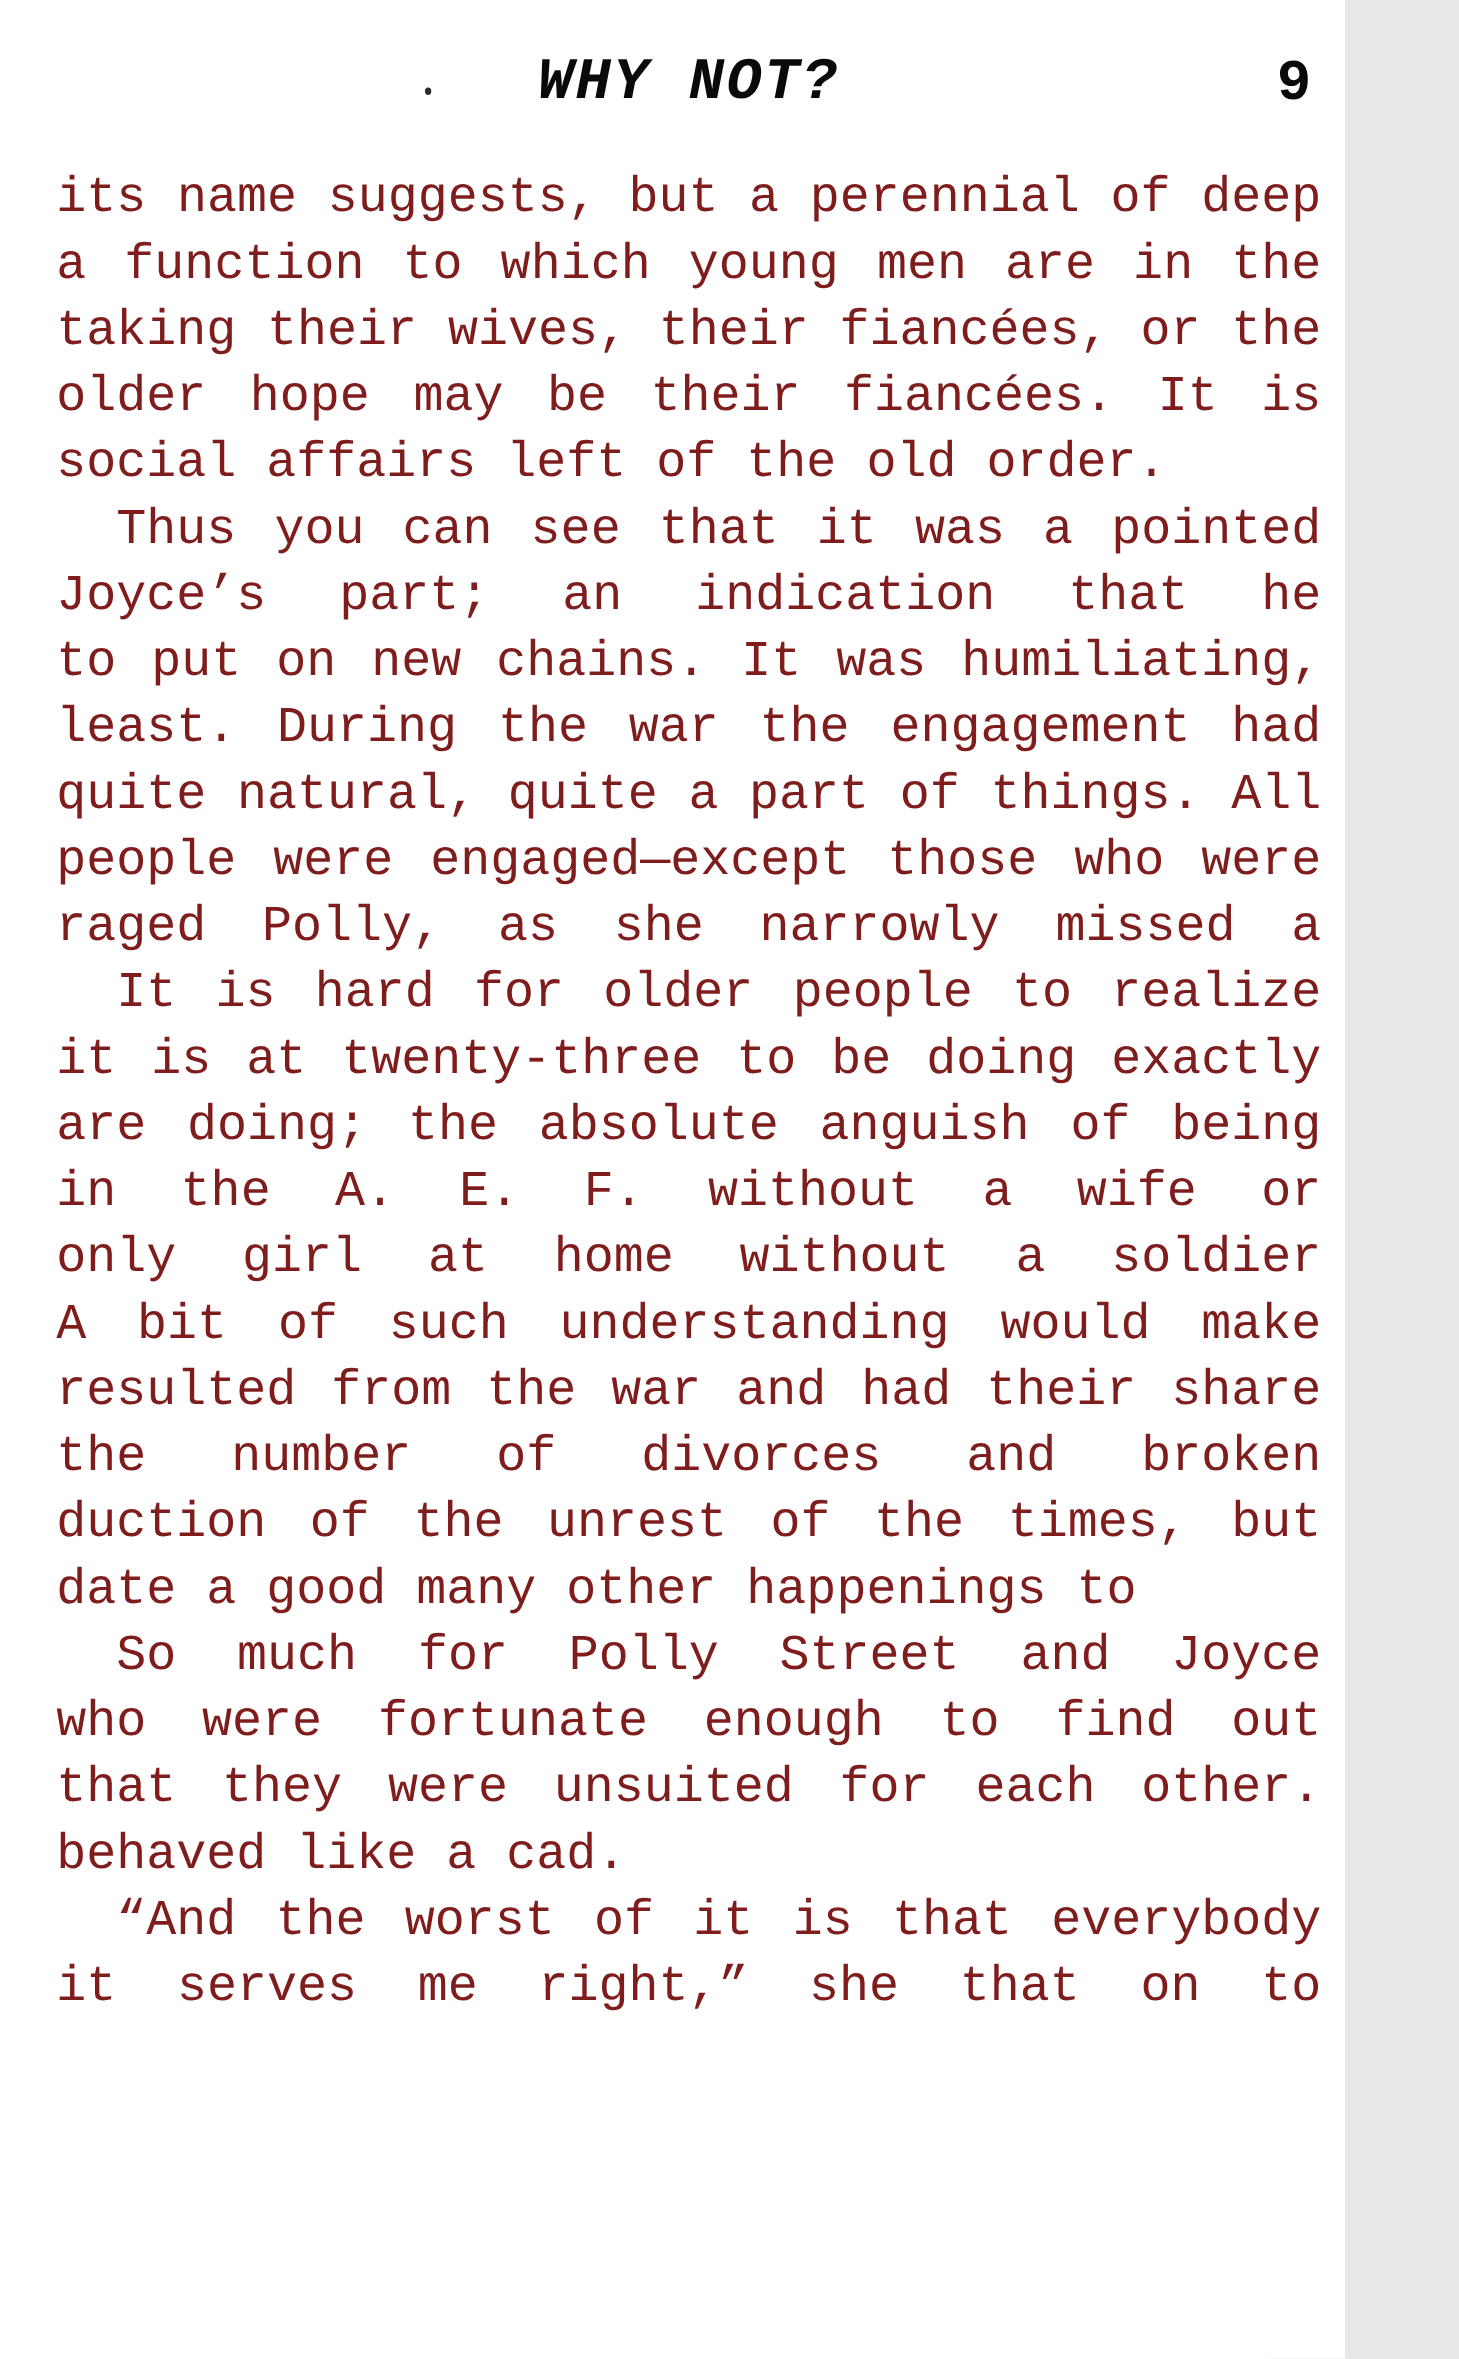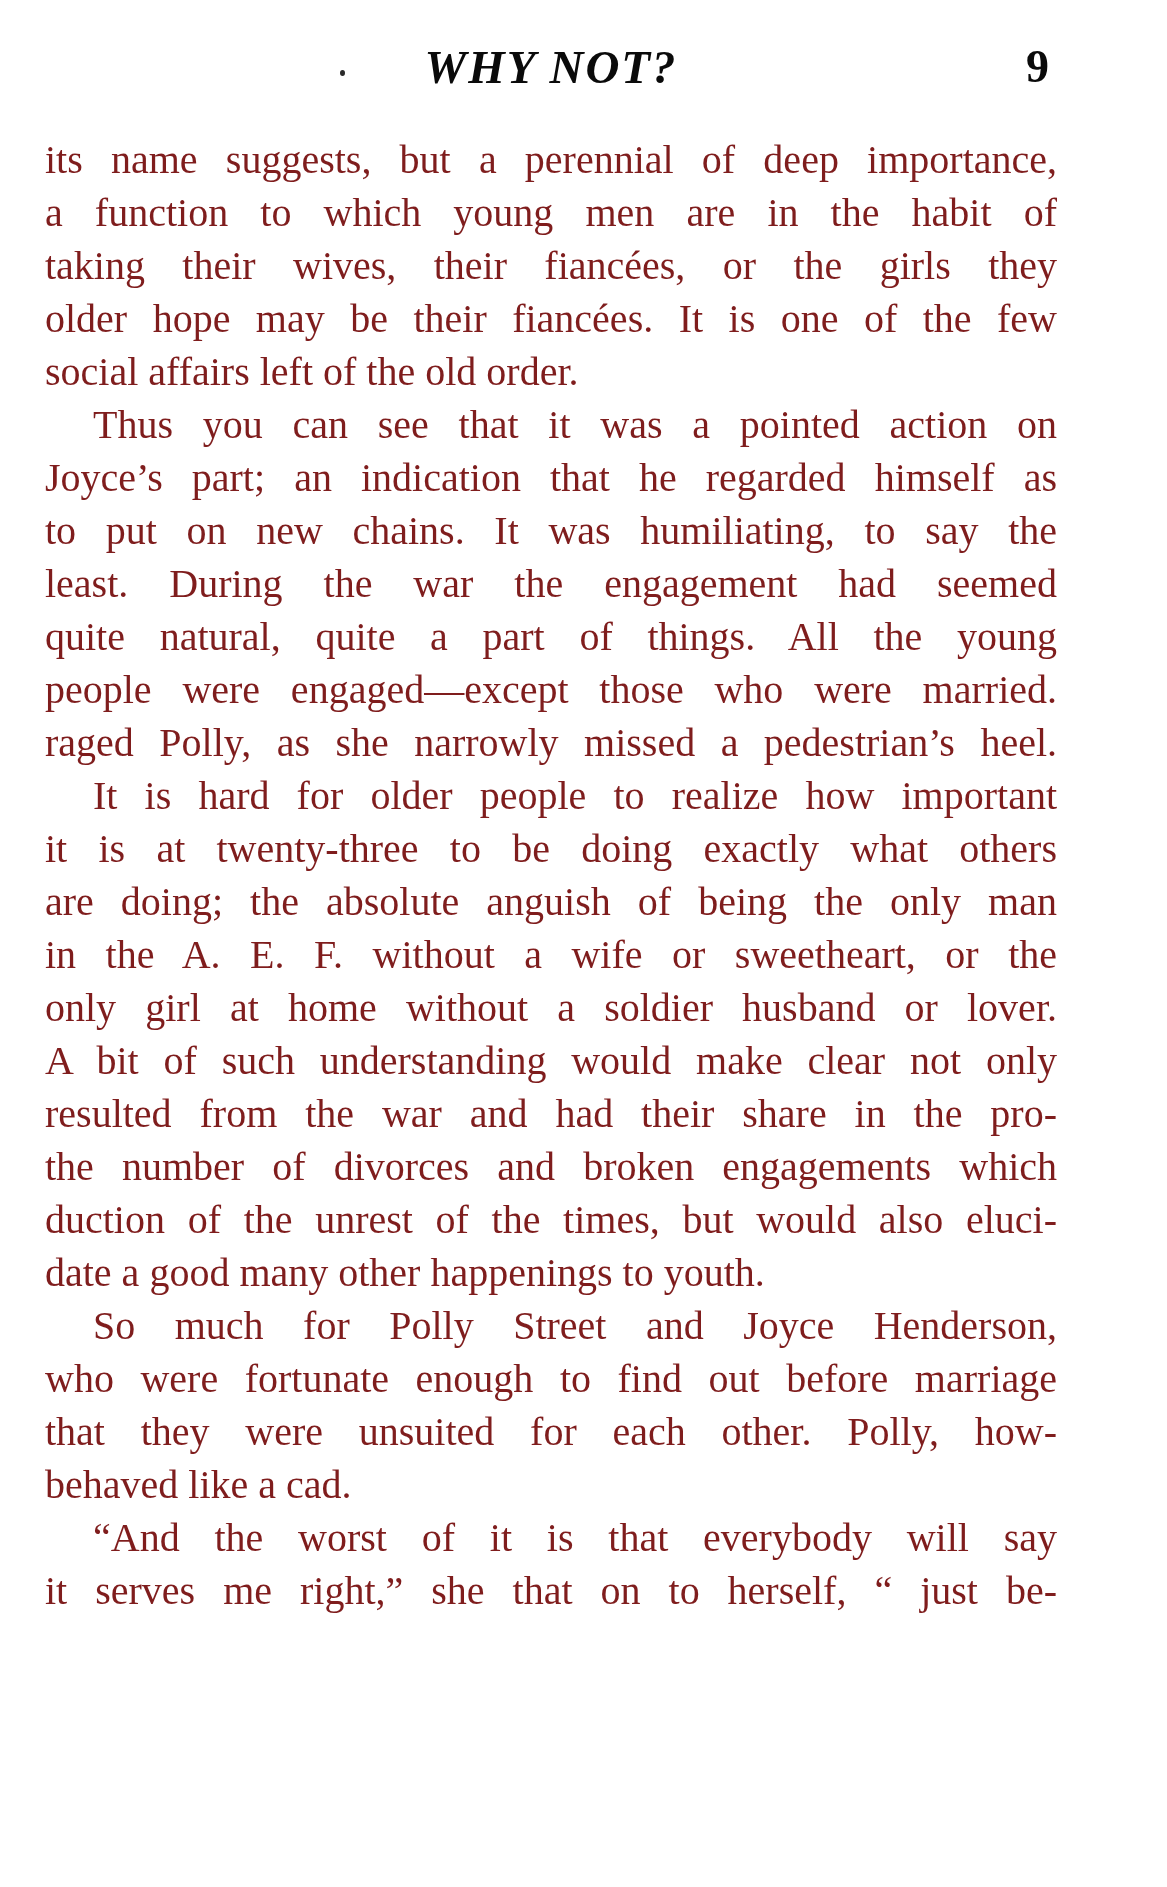--- a/index.html
+++ b/index.html
@@ -2,26 +2,26 @@
 <html><head>
 <meta charset="utf-8">
 <style>
   html, body {
     margin: 0;
     padding: 0;
     background: #e8e8e8;
   }
   .page {
     position: relative;
-    width: 1167px;
+    width: 1076px;
     height: 1887px;
     background: #ffffff;
     overflow: hidden;
     color: #0c0c0c;
-    font-family: Liberation Serif, serif;
+    font-family: Liberation Mono, monospace;
   }
   .running-header {
     position: absolute;
     left: 45px;
     top: 36px;
     width: 1012px;
     height: 62px;
     line-height: 62px;
   }
   .header-title {

